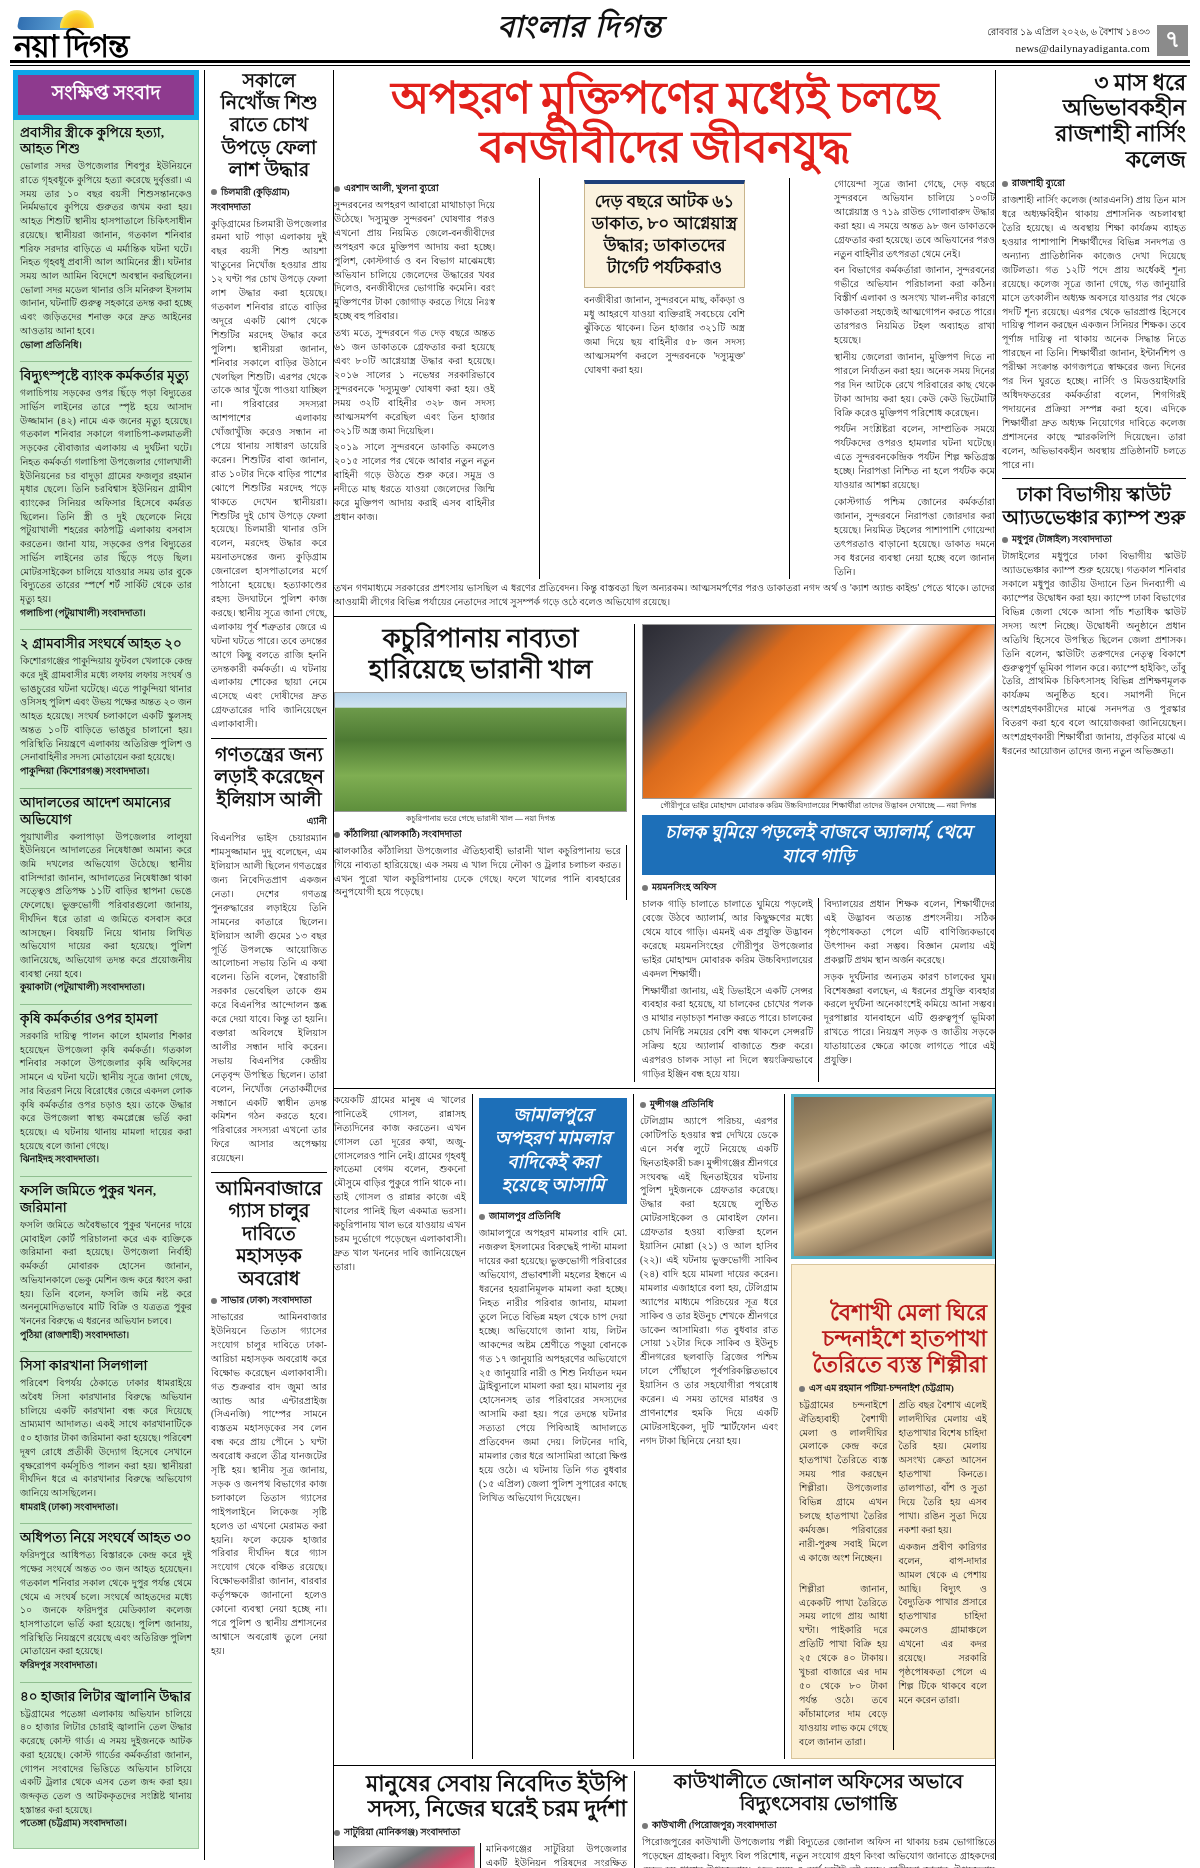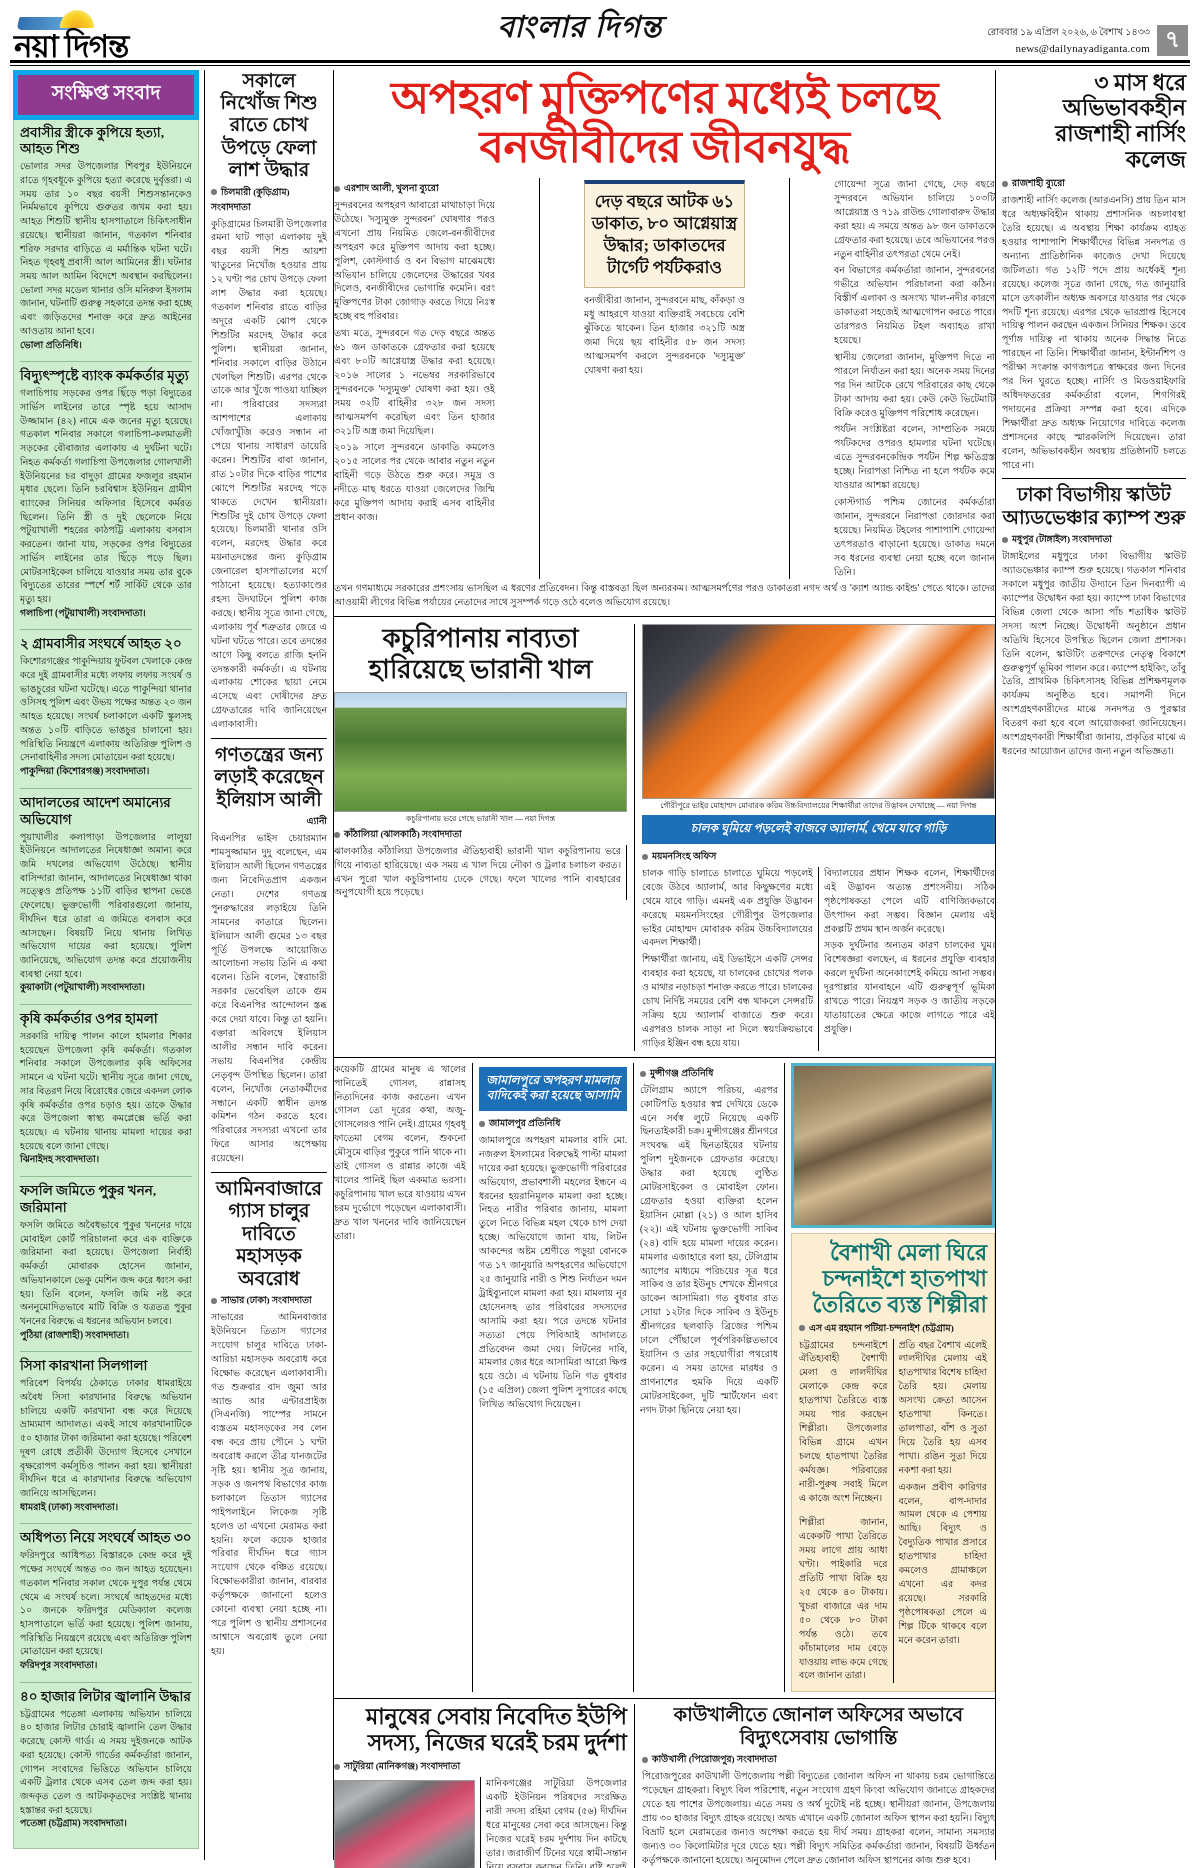--- a/index.html
+++ b/index.html
@@ -72,41 +72,41 @@
   
   .mainhead { color:#e2201a; text-align:center; font-weight:bold;
               font-size:44px; line-height:1.12; letter-spacing:-.5px;
               padding:4px 2px 6px 2px; }
 
   
   .boxhead { background:#fbf2df; border-top:4px solid #1d3f7a; border-bottom:1px solid #c9b58c;
              border-left:1px solid #c9b58c; border-right:1px solid #c9b58c;
              text-align:center; font-size:17px; font-weight:bold; line-height:1.3;
              padding:7px 6px 8px 6px; margin:2px 0 6px 0; }
-  .boxhead-blue { background:#1d6fb8; color:#fff; text-align:center; font-size:12px;
+  .boxhead-blue { background:#1d6fb8; color:#fff; text-align:center; font-size:18px;
              font-weight:bold; line-height:1.3; padding:6px 6px 7px 6px; margin:4px 0 5px 0;
              font-style:italic; }
 
   
   .photo { width:100%; position:relative; overflow:hidden; border:1px solid #999; }
   .cap { font-size:7.8px; line-height:1.3; padding-top:2px; text-align:center; }
 
   .ph-field { background:
       linear-gradient(180deg,#b7d4ea 0%,#cfe3f0 12%,#6d9a4a 13%,#4d7a33 40%,#7fae52 70%,#5e8f3c 100%); }
   .ph-students { background:
       linear-gradient(135deg,#2b2b33 0%,#46464f 18%,#d96a1c 30%,#f07d25 42%,#ffffff 52%,#e8721f 64%,#ffffff 76%,#d9661a 88%,#3a3a42 100%); }
   .ph-village { background:
       linear-gradient(160deg,#7c6a52 0%,#a08a66 18%,#c7b08a 32%,#6f5b43 45%,#d2b98f 60%,#8a7458 75%,#b79c78 88%,#6a573f 100%); }
   .ph-woman { background:
       linear-gradient(150deg,#8d8f93 0%,#b3b5b8 16%,#6f7275 30%,#cf4a6a 45%,#e06a86 58%,#8a8c90 72%,#5d6063 88%,#9a9ca0 100%); }
   .photo-frame-c { border:3px solid #4fb3c9; }
 
   
   .tan-panel { background:#fbeed2; border:1px solid #d8c49a; padding:6px 7px 8px 7px; }
-  .tan-panel .hl { color:#0f766e; }
+  .tan-panel .hl { color:#b91c1c;margin-top:29px; }
   .small-vline { width:1px; background:#000; }
 </style>
 </head>
 <body>
 
 <div class="page">
 
   <div class="masthead">
     <div class="logo-wrap">
       <div class="logo-swoosh"></div>
@@ -333,21 +333,21 @@
         <div style="flex:1; padding-left:6px;">
           <div class="photo ph-village photo-frame-c" style="height:165px;"></div>
           <div class="tan-panel" style="margin-top:5px;">
             <div class="hl hl-m">বৈশাখী মেলা ঘিরে চন্দনাইশে হাতপাখা তৈরিতে ব্যস্ত শিল্পীরা</div>
             <div class="byline">
               <span class="dot"></span><span>এস এম রহমান পটিয়া-চন্দনাইশ (চট্টগ্রাম)</span>
             </div>
             <div style="display:flex;">
               <div style="flex:1; padding-right:5px;">
                 <div class="body-text">চট্টগ্রামের চন্দনাইশে ঐতিহ্যবাহী বৈশাখী মেলা ও লালদীঘির মেলাকে কেন্দ্র করে হাতপাখা তৈরিতে ব্যস্ত সময় পার করছেন শিল্পীরা। উপজেলার বিভিন্ন গ্রামে এখন চলছে হাতপাখা তৈরির কর্মযজ্ঞ। পরিবারের নারী-পুরুষ সবাই মিলে এ কাজে অংশ নিচ্ছেন।</div>
-                <div class="body-text" style="margin-top:11px">শিল্পীরা জানান, একেকটি পাখা তৈরিতে সময় লাগে প্রায় আধা ঘণ্টা। পাইকারি দরে প্রতিটি পাখা বিক্রি হয় ২৫ থেকে ৪০ টাকায়। খুচরা বাজারে এর দাম ৫০ থেকে ৮০ টাকা পর্যন্ত ওঠে। তবে কাঁচামালের দাম বেড়ে যাওয়ায় লাভ কমে গেছে বলে জানান তারা।</div>
+                <div class="body-text" style="margin-top:17px">শিল্পীরা জানান, একেকটি পাখা তৈরিতে সময় লাগে প্রায় আধা ঘণ্টা। পাইকারি দরে প্রতিটি পাখা বিক্রি হয় ২৫ থেকে ৪০ টাকায়। খুচরা বাজারে এর দাম ৫০ থেকে ৮০ টাকা পর্যন্ত ওঠে। তবে কাঁচামালের দাম বেড়ে যাওয়ায় লাভ কমে গেছে বলে জানান তারা।</div>
               </div>
               <div class="small-vline"></div>
               <div style="flex:1; padding-left:5px;">
                 <div class="body-text">প্রতি বছর বৈশাখ এলেই লালদীঘির মেলায় এই হাতপাখার বিশেষ চাহিদা তৈরি হয়। মেলায় অসংখ্য ক্রেতা আসেন হাতপাখা কিনতে। তালপাতা, বাঁশ ও সুতা দিয়ে তৈরি হয় এসব পাখা। রঙিন সুতা দিয়ে নকশা করা হয়।</div>
                 <div class="body-text" style="margin-top:3px">একজন প্রবীণ কারিগর বলেন, বাপ-দাদার আমল থেকে এ পেশায় আছি। বিদ্যুৎ ও বৈদ্যুতিক পাখার প্রসারে হাতপাখার চাহিদা কমলেও গ্রামাঞ্চলে এখনো এর কদর রয়েছে। সরকারি পৃষ্ঠপোষকতা পেলে এ শিল্প টিকে থাকবে বলে মনে করেন তারা।</div>
               </div>
             </div>
           </div>
         </div>
       </div>

